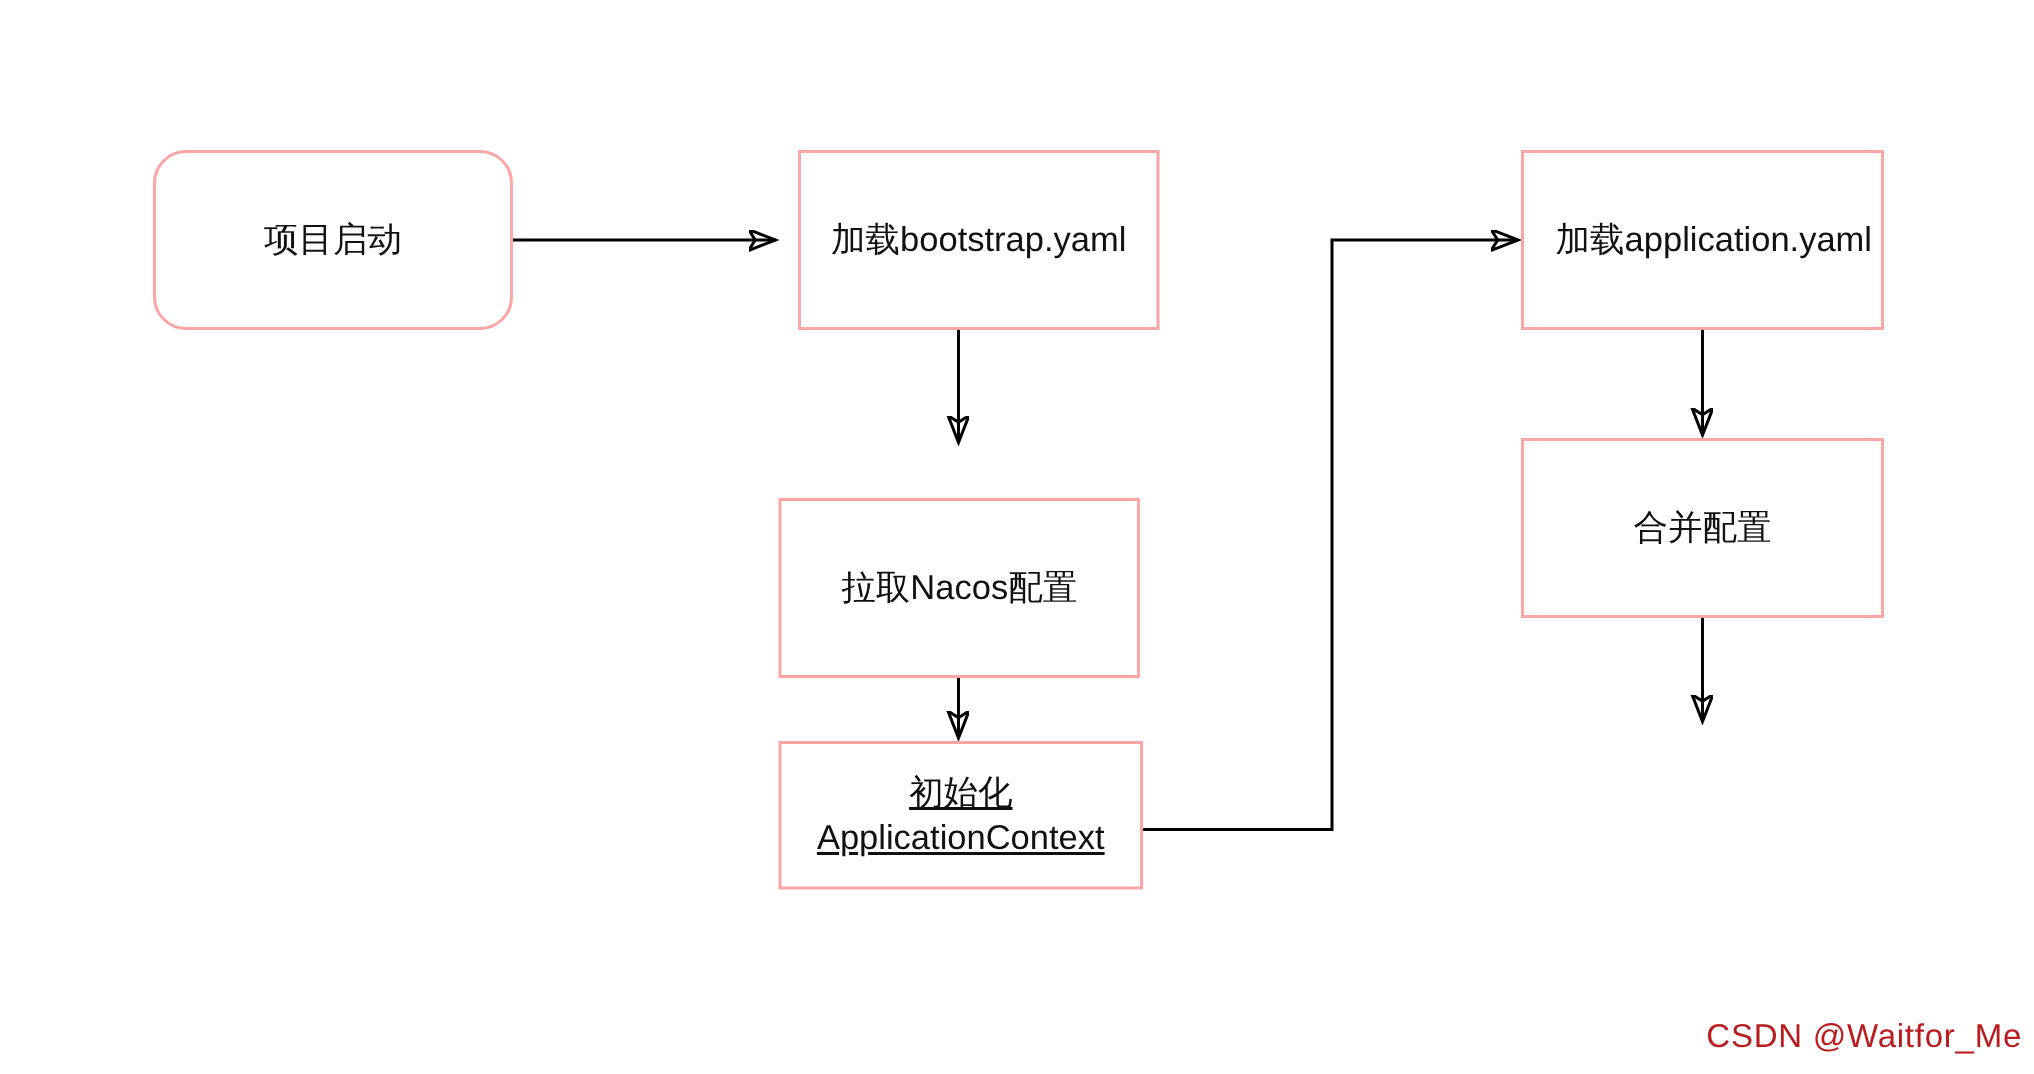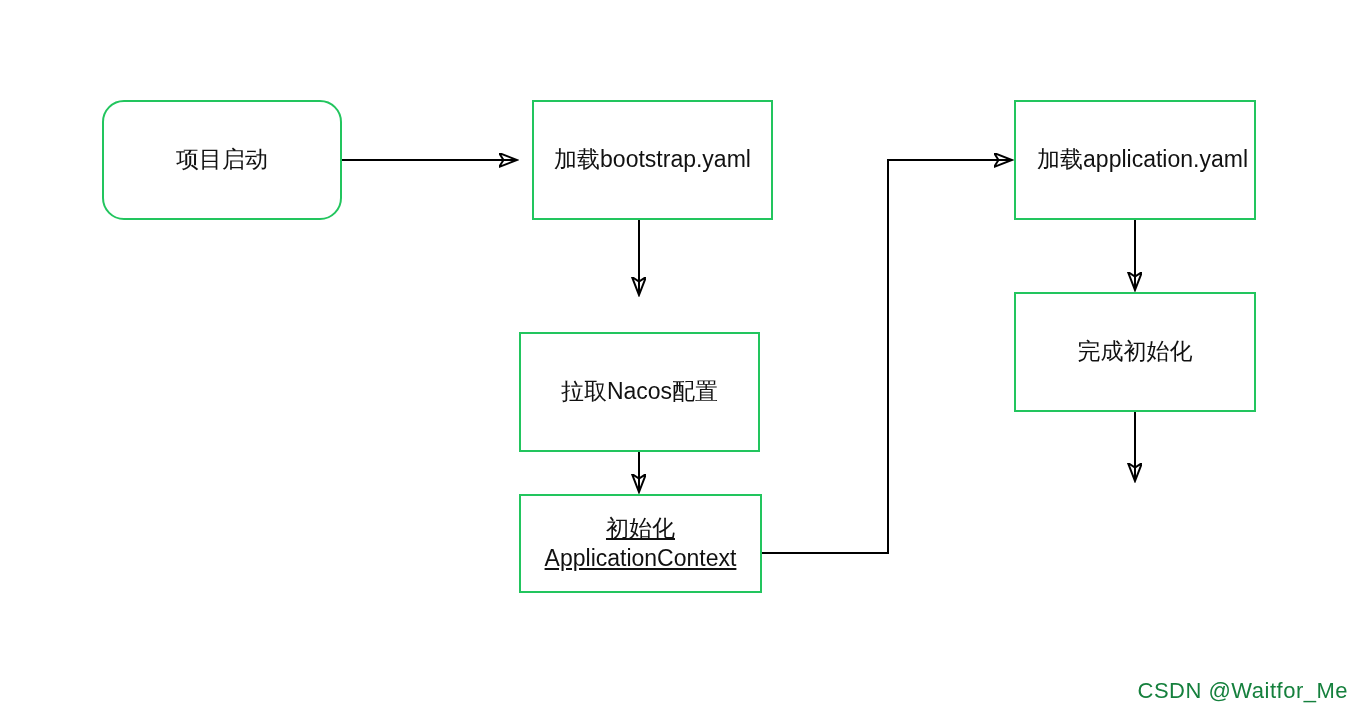--- a/index.html
+++ b/index.html
@@ -23,21 +23,21 @@
     height: 716px;
   }
   .edges path {
     fill: none;
     stroke: #000000;
     stroke-width: 2;
   }
   .node {
     position: absolute;
     box-sizing: border-box;
-    border: 2px solid #22c55e;
+    border: 2px solid #fca5a5;
     background: #ffffff;
     display: flex;
     align-items: center;
     justify-content: center;
     text-align: center;
     color: #111111;
     font-size: 23px;
     line-height: 1.3;
   }
   .node .label {
@@ -53,21 +53,21 @@
   #n-initctx      { left: 519px;  top: 494px; width: 243px; height: 99px; text-decoration: underline; }
   #n-application  { left: 1014px; top: 100px; width: 242px; height: 120px; justify-content: flex-end; }
   #n-merge        { left: 1014px; top: 292px; width: 242px; height: 120px; }
   #n-finish       { left: 1014px; top: 483px; width: 242px; height: 120px; }
 
   .watermark {
     position: absolute;
     right: 8px;
     bottom: 12px;
     font-size: 22px;
-    color: #15803d;
+    color: #b91c1c;
     letter-spacing: 0.5px;
   }
 </style>
 </head>
 <body>
 
 <div class="canvas">
 
   <svg class="edges" viewBox="0 0 1356 716" xmlns="http://www.w3.org/2000/svg">
     <defs>
@@ -98,19 +98,19 @@
   <div class="node" id="n-initctx">
     <span class="label">初始化
 ApplicationContext</span>
   </div>
 
   <div class="node" id="n-application">
     <span class="label">加载application.yaml</span>
   </div>
 
   <div class="node" id="n-merge">
-    <span class="label">完成初始化</span>
+    <span class="label">合并配置</span>
   </div>
 
 
   <div class="watermark">CSDN @Waitfor_Me</div>
 
 </div>
 
 </body></html>

